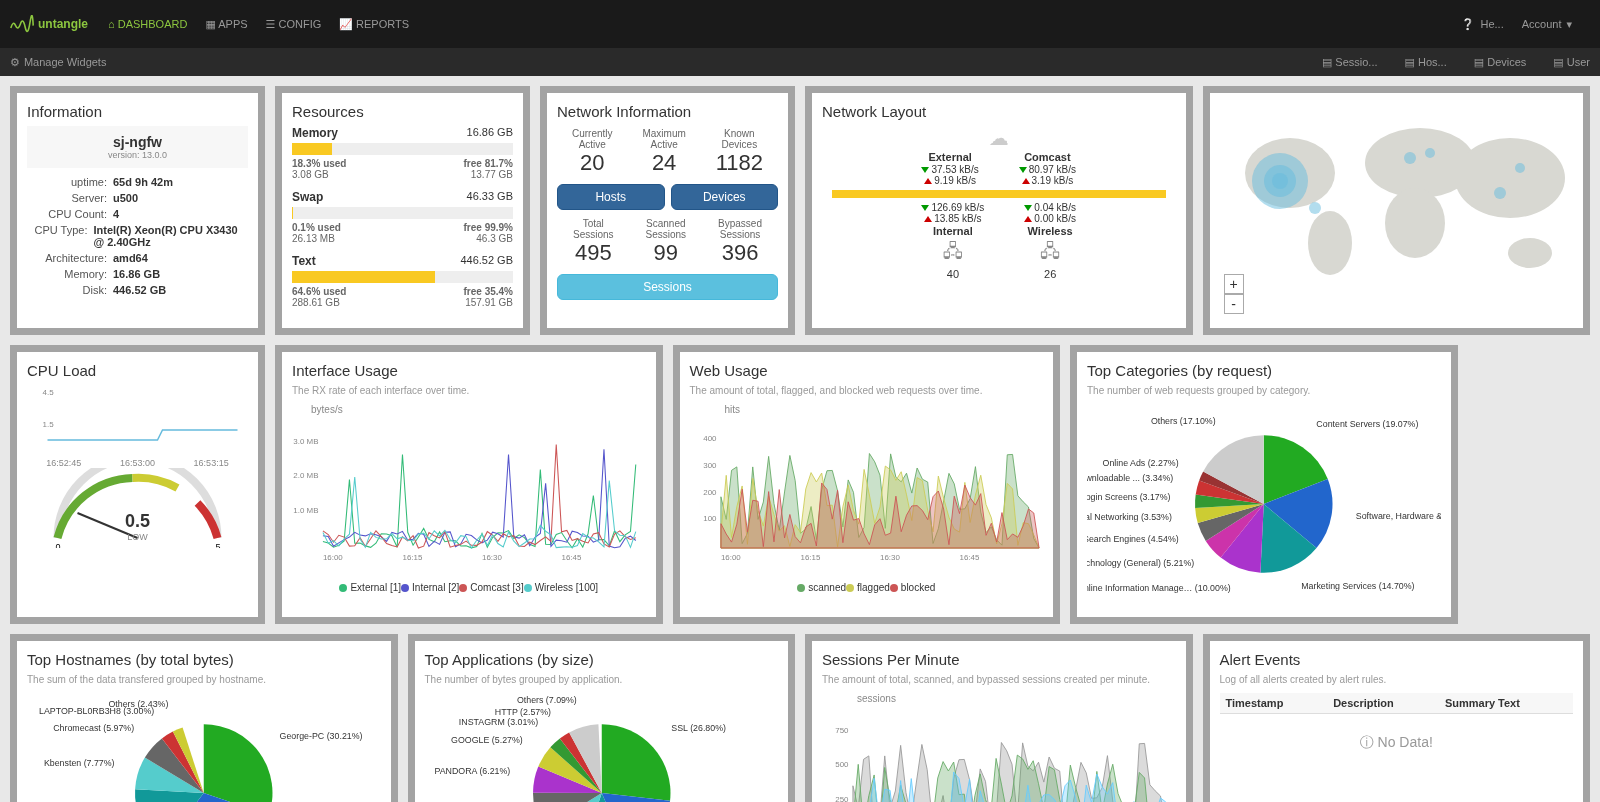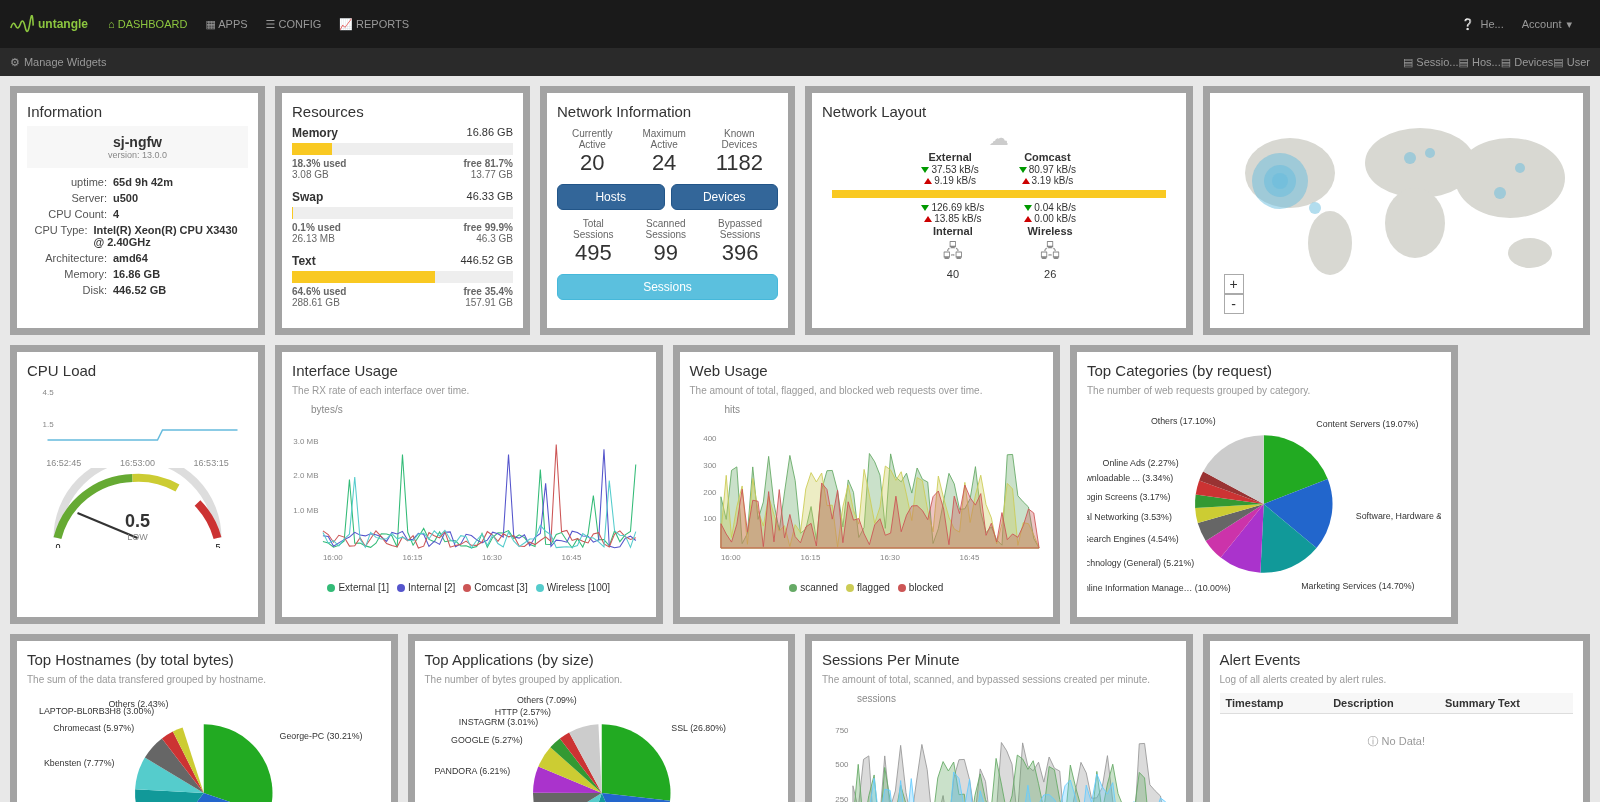--- a/index.html
+++ b/index.html
@@ -4,21 +4,21 @@
 <style>
 *{box-sizing:border-box;margin:0;padding:0;font-family:-apple-system,BlinkMacSystemFont,"Segoe UI",Arial,sans-serif}
 body{background:#e8e8e8;width:1600px;font-size:12px;color:#333}
 .topbar{background:#1a1a1a;height:48px;display:flex;align-items:center;padding:0 10px;color:#aaa}
 .logo{color:#8cc63f;font-weight:bold;margin-right:20px;display:flex;align-items:center;gap:4px}
 .logo svg{width:24px;height:18px}
 .nav-item{color:#999;margin-right:18px;cursor:pointer;font-size:11px;display:flex;align-items:center;gap:5px}
 .nav-item.active{color:#8cc63f}
 .spacer{flex:1}
 .subbar{background:#2a2a2a;height:28px;display:flex;align-items:center;padding:0 10px;color:#999;font-size:11px}
-.subbar-right{margin-left:auto;display:flex;gap:0}
+.subbar-right{margin-left:auto;display:flex;gap:27px}
 .subbar-item{display:flex;align-items:center;gap:4px;cursor:pointer}
 .grid{display:grid;grid-template-columns:repeat(12,1fr);gap:10px;padding:10px}
 .panel{background:#fff;border:7px solid #a3a3a3;padding:10px;position:relative}
 .panel-title{font-size:15px;font-weight:400;margin-bottom:6px;color:#333}
 .panel-sub{font-size:10px;color:#999;margin-bottom:8px}.c3{grid-column:span 3}
 .info-host{text-align:center;padding:8px 0;background:#f7f7f7;margin-bottom:6px}
 .info-host b{font-size:14px}
 .info-host small{display:block;font-size:9px;color:#888}
 .info-row{display:flex;font-size:11px;padding:2px 0}
 .info-row .k{width:80px;text-align:right;margin-right:6px;color:#555}
@@ -38,28 +38,28 @@
 .nl-cloud{text-align:center;color:#ccc;font-size:20px;margin-bottom:0}
 .nl-ifs{display:flex;justify-content:center;gap:40px;text-align:center}
 .nl-if b{font-size:11px}
 .nl-rate{font-size:10px}
 .nl-bar{height:8px;background:#f9c922;margin:4px 10px}
 .nl-ico{color:#888;font-size:18px}
 .nl-count{font-size:11px}
 .map-zoom{position:absolute;left:14px;bottom:14px;display:flex;flex-direction:column}
 .map-zoom div{border:1px solid #aaa;width:20px;height:20px;text-align:center;background:#fff;cursor:pointer;font-size:14px;line-height:18px}
 .chart{width:100%}
-.legend{display:flex;flex-wrap:wrap;gap:8px;font-size:10px;justify-content:center;margin-top:4px}
+.legend{display:flex;flex-wrap:wrap;gap:0;font-size:10px;justify-content:center;margin-top:4px}
 .legend span{display:flex;align-items:center;gap:3px}
 .dot{width:8px;height:8px;border-radius:50%;display:inline-block}
 .gauge-val{text-align:center;font-size:18px;font-weight:bold;margin-top:-40px}
 .gauge-lbl{text-align:center;font-size:9px;color:#888}
 .alert-tbl{width:100%;border-collapse:collapse;font-size:11px;margin-top:4px}
 .alert-tbl th{text-align:left;font-weight:bold;border-bottom:1px solid #ddd;padding:4px 6px;background:#f7f7f7}
-.nodata{text-align:center;color:#999;padding:20px;font-size:11px}
+.nodata{text-align:center;color:#999;padding:20px;font-size:14px}
 .tri{width:0;height:0;border-left:4px solid transparent;border-right:4px solid transparent;display:inline-block;margin-right:2px}
 .tri.d{border-top:6px solid #090}.tri.u{border-bottom:6px solid #c00}
 </style>
 </head>
 <body>
 
 <div class="topbar">
   <div class="logo">
     <svg viewBox="0 0 30 20">
         <path d="M1 15 Q4 5 7 12 T13 10 T19 14 T25 8 T29 12" stroke="#8cc63f" stroke-width="2" fill="none"></path>

